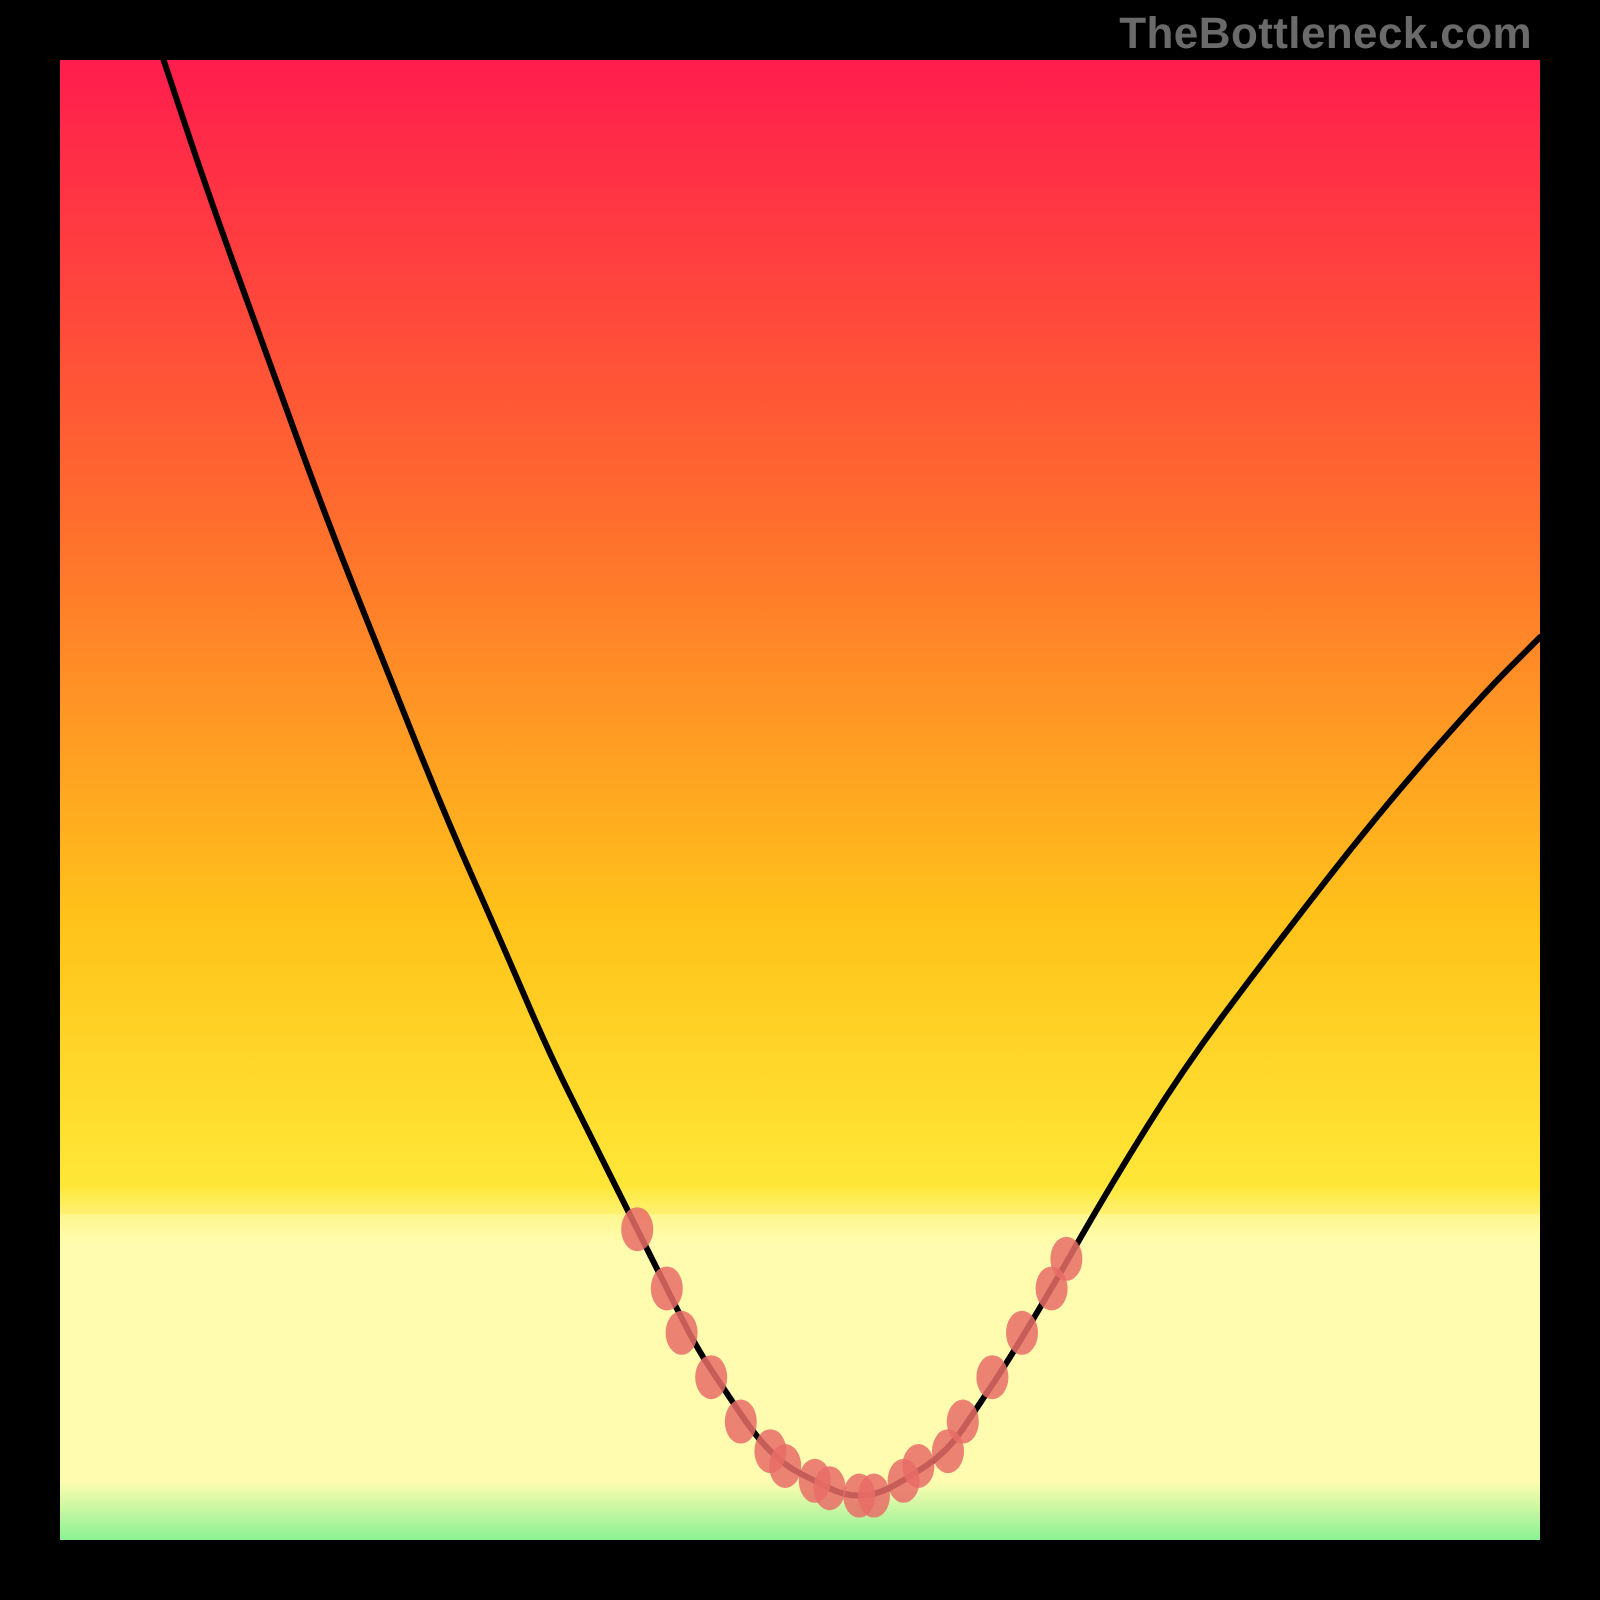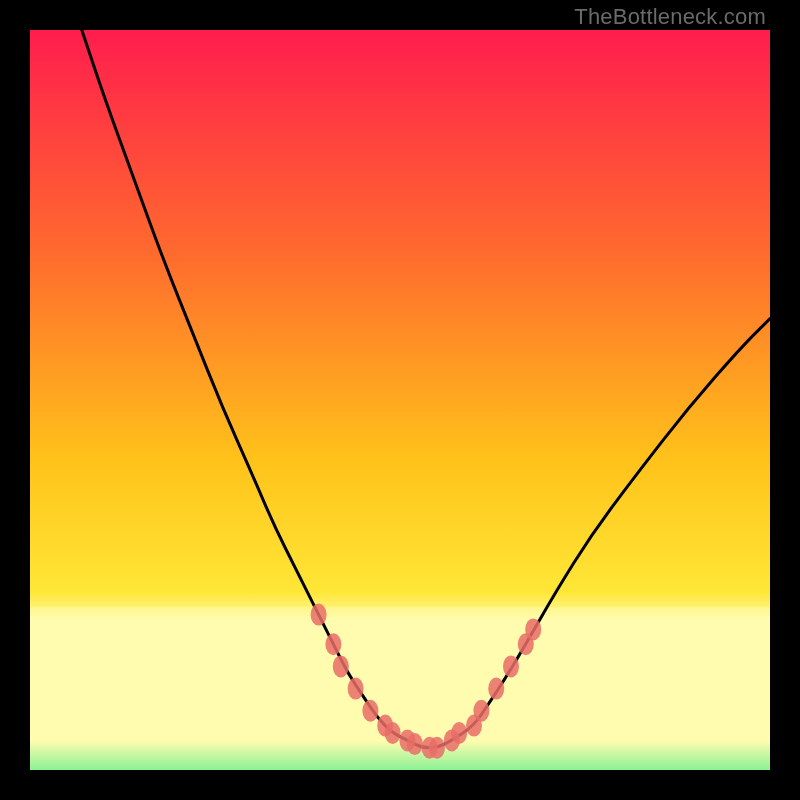--- a/index.html
+++ b/index.html
@@ -24,21 +24,21 @@
     top: 0;
     width: 740px;
     height: 740px;
   }
   .watermark {
     position: absolute;
     top: 4px;
     right: 34px;
     font-family: Arial, Helvetica, sans-serif;
     font-size: 22px;
-    font-weight: 400;
+    font-weight: 700;
     color: #6a6a6a;
     letter-spacing: 0.2px;
   }
   svg { display: block; }
 </style>
 </head>
 <body>
 
 <div class="frame">
   <svg class="plot" viewBox="0 0 740 740">

